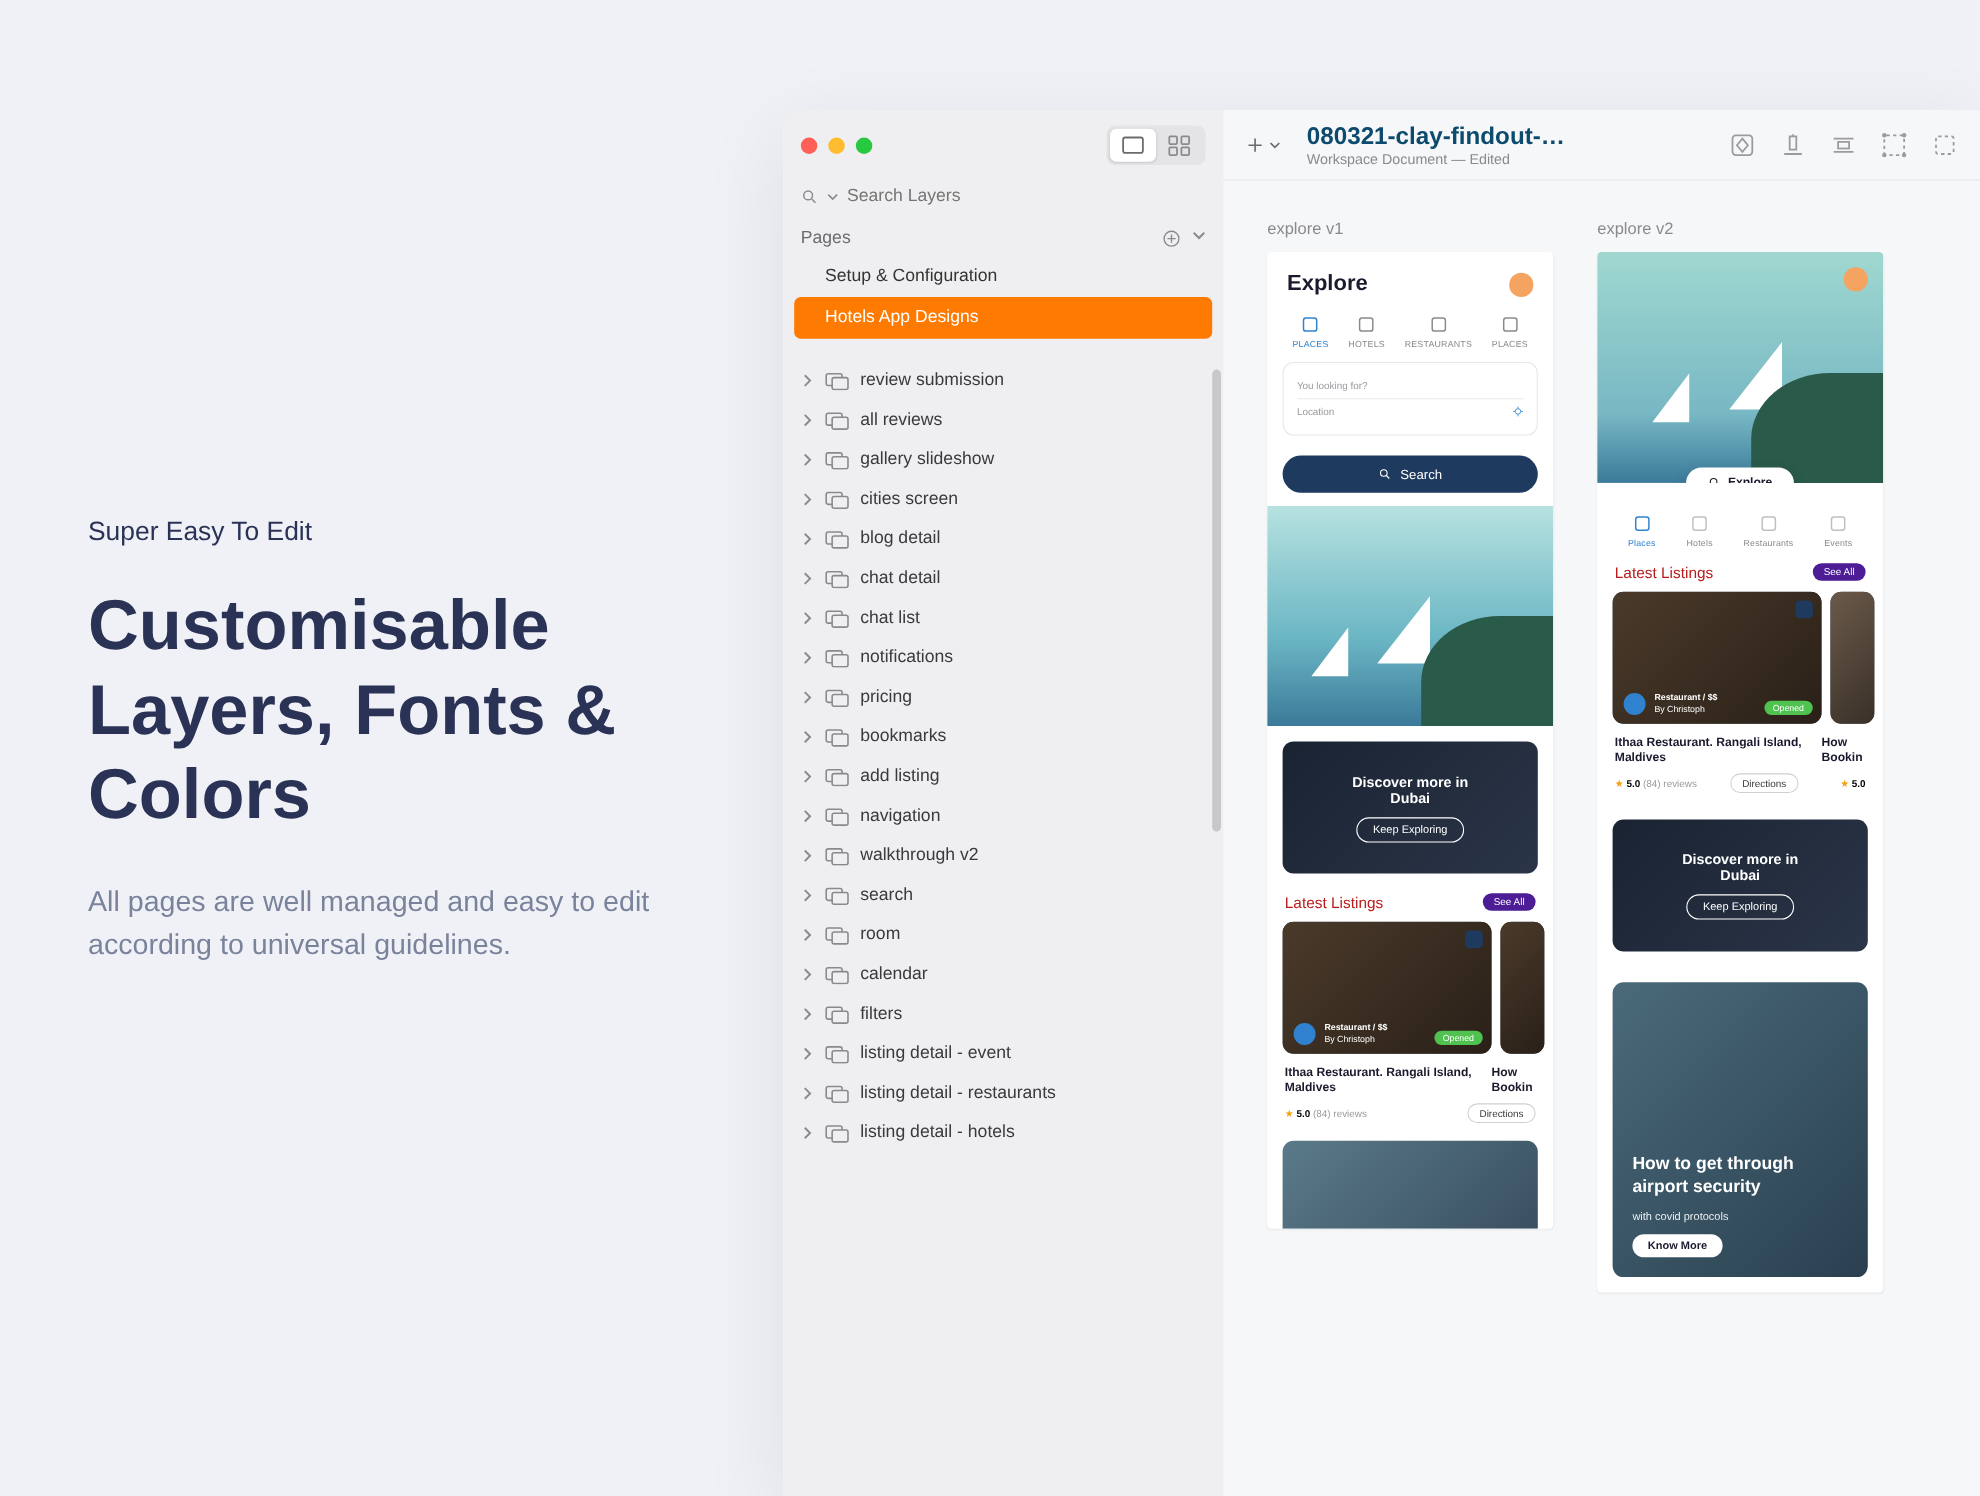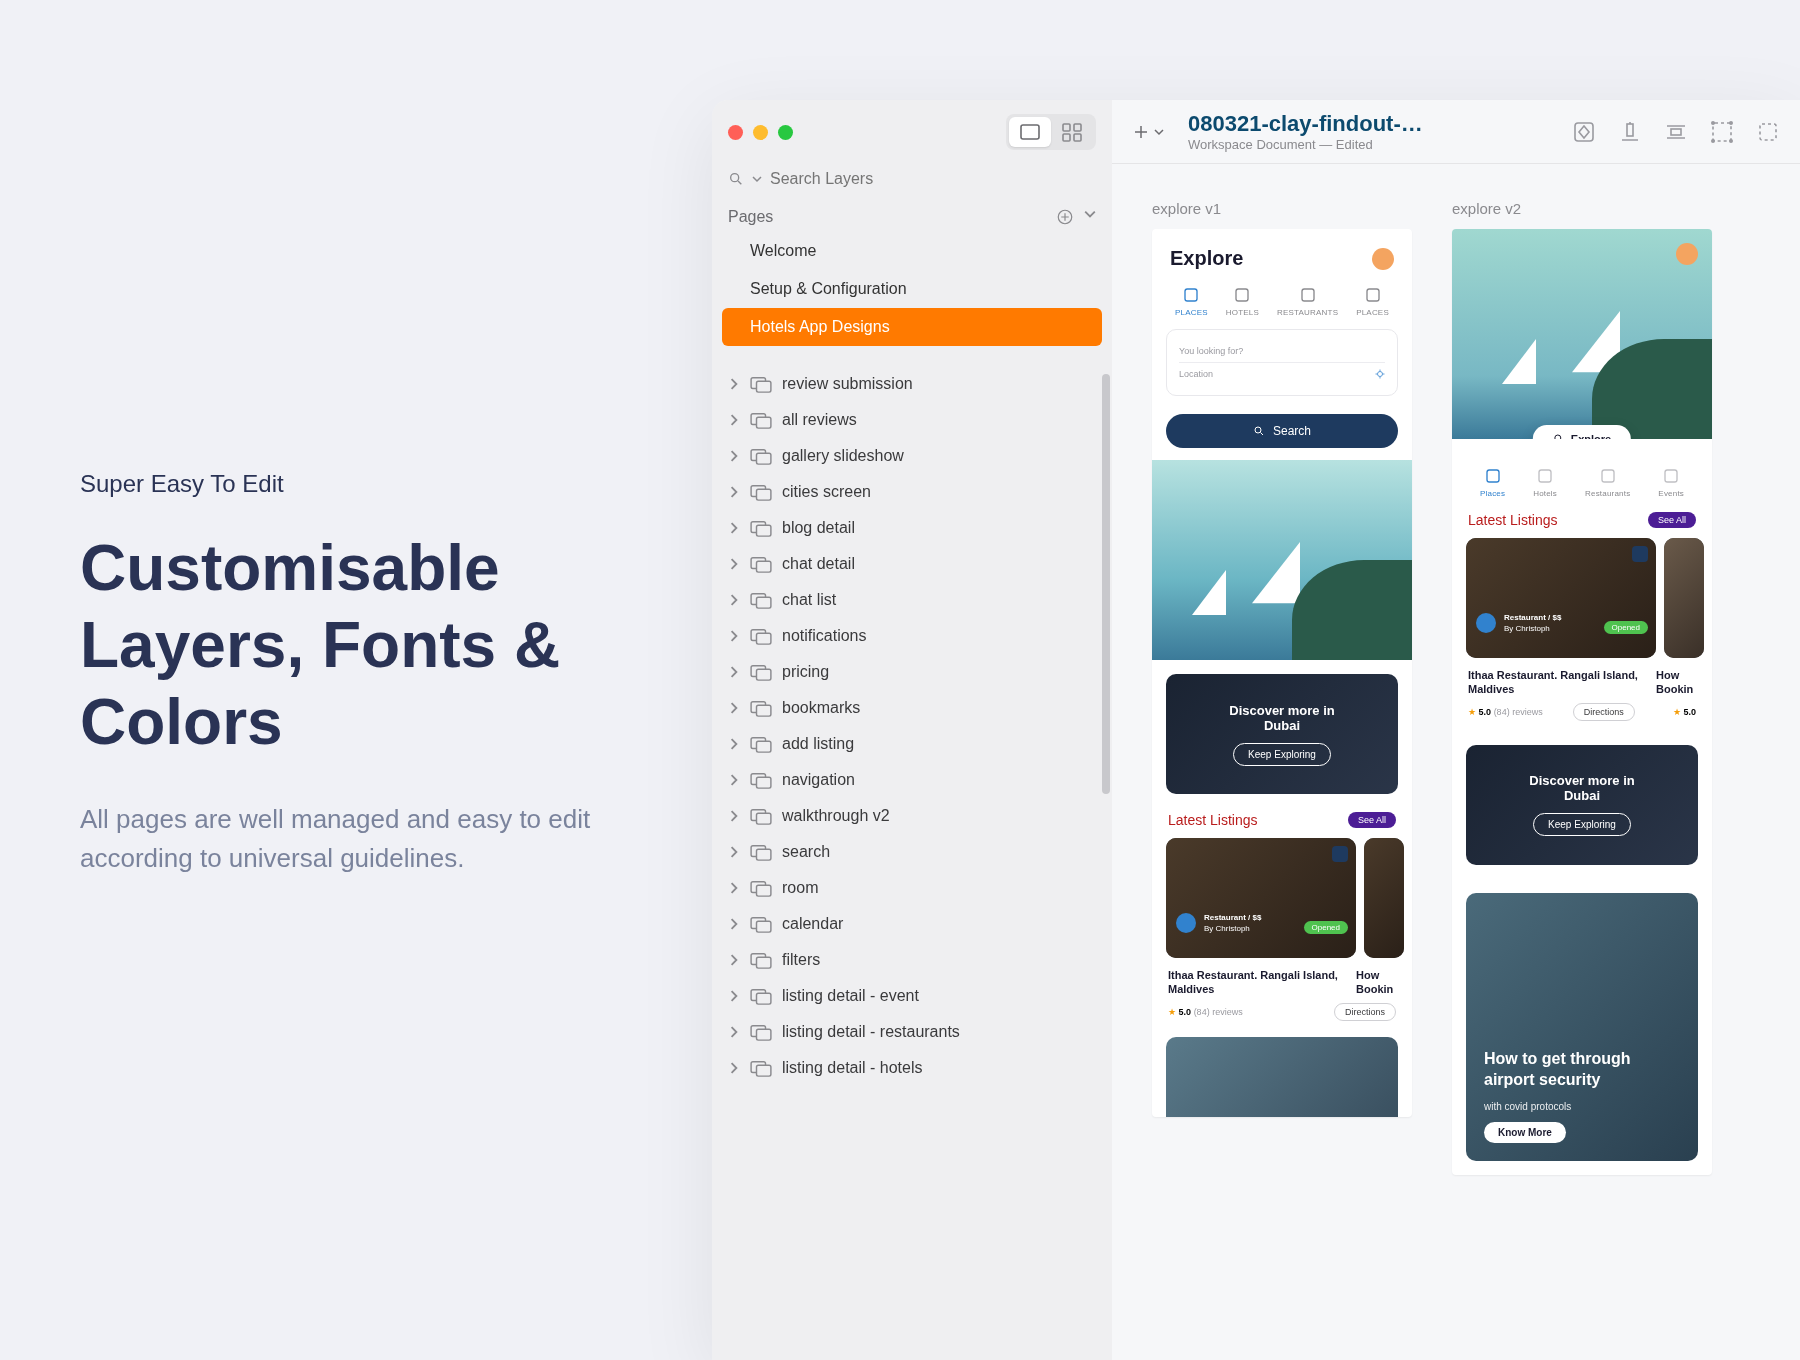--- a/index.html
+++ b/index.html
@@ -113,21 +113,21 @@
 .info-card .btn-outline { border:1px solid #fff; border-radius:16px; padding:5px 14px; font-size:10px; }
 
 .sec-head { display:flex; align-items:center; justify-content:space-between; padding:4px 16px 10px; }
 .sec-head h4 { font-size:14px; font-weight:400; color:#b91c1c; }
 .see-all { background:#4c1d95; color:#fff; border-radius:12px; padding:3px 10px; font-size:9px; }
 
 .listing-row { display:flex; gap:8px; padding:0 14px; }
 .listing-card { flex:0 0 190px; border-radius:10px; overflow:hidden; background:#333; position:relative; }
 .listing-img { height:120px; background: linear-gradient(135deg,#4a3a2a,#2a2018); position:relative; }
 .listing-img .bookmark { position:absolute; top:8px; right:8px; width:16px; height:16px; background:#1e3a5f; border-radius:4px; }
-.listing-foot { position:absolute; bottom:16px; left:0; right:0; padding:8px 10px; display:flex; align-items:flex-start; gap:8px; }
+.listing-foot { position:absolute; bottom:0; left:0; right:0; padding:8px 10px; display:flex; align-items:flex-end; gap:8px; }
 .listing-badge { width:20px; height:20px; border-radius:50%; background:#3182ce; }
 .listing-text { font-size:8px; color:#fff; line-height:1.3; }
 .listing-status { position:absolute; right:8px; bottom:8px; background:#4fc24f; color:#fff; border-radius:10px; padding:2px 8px; font-size:8px; }
 
 .listing-meta { padding:10px 16px; display:flex; flex-direction:column; gap:6px; }
 .listing-meta .name { font-size:11px; font-weight:600; color:#1a1a2e; line-height:1.3; }
 .listing-meta .row2 { display:flex; align-items:center; justify-content:space-between; font-size:9px; }
 .star { color:#f59e0b; }
 .dir-btn { border:1px solid #d0d0d4; border-radius:12px; padding:3px 10px; font-size:9px; color:#3a3a3c; }
 
@@ -201,21 +201,20 @@
             <line x1="12" y1="7" x2="12" y2="17" stroke="#8a8a8e" stroke-width="1.6"></line>
             <line x1="7" y1="12" x2="17" y2="12" stroke="#8a8a8e" stroke-width="1.6"></line>
           </svg>
         <svg width="12" height="12" viewBox="0 0 10 10">
             <polyline points="1,3 5,7 9,3" fill="none" stroke="#8a8a8e" stroke-width="1.5"></polyline>
           </svg>
       </div>
     </div>
 
     <div class="pages-list" id="pages-list">
-        <div class="page-item">Welcome</div>
         <div class="page-item">Setup &amp; Configuration</div>
         <div class="page-item selected">Hotels App Designs</div>
       </div>
 
     <div class="layers-scroll">
       <div id="layers-list">
           <div class="layer-row">
     <svg class="chev" viewBox="0 0 10 10">
               <polyline points="3,1 7,5 3,9" fill="none" stroke="#8a8a8e" stroke-width="1.5"></polyline>
             </svg>

